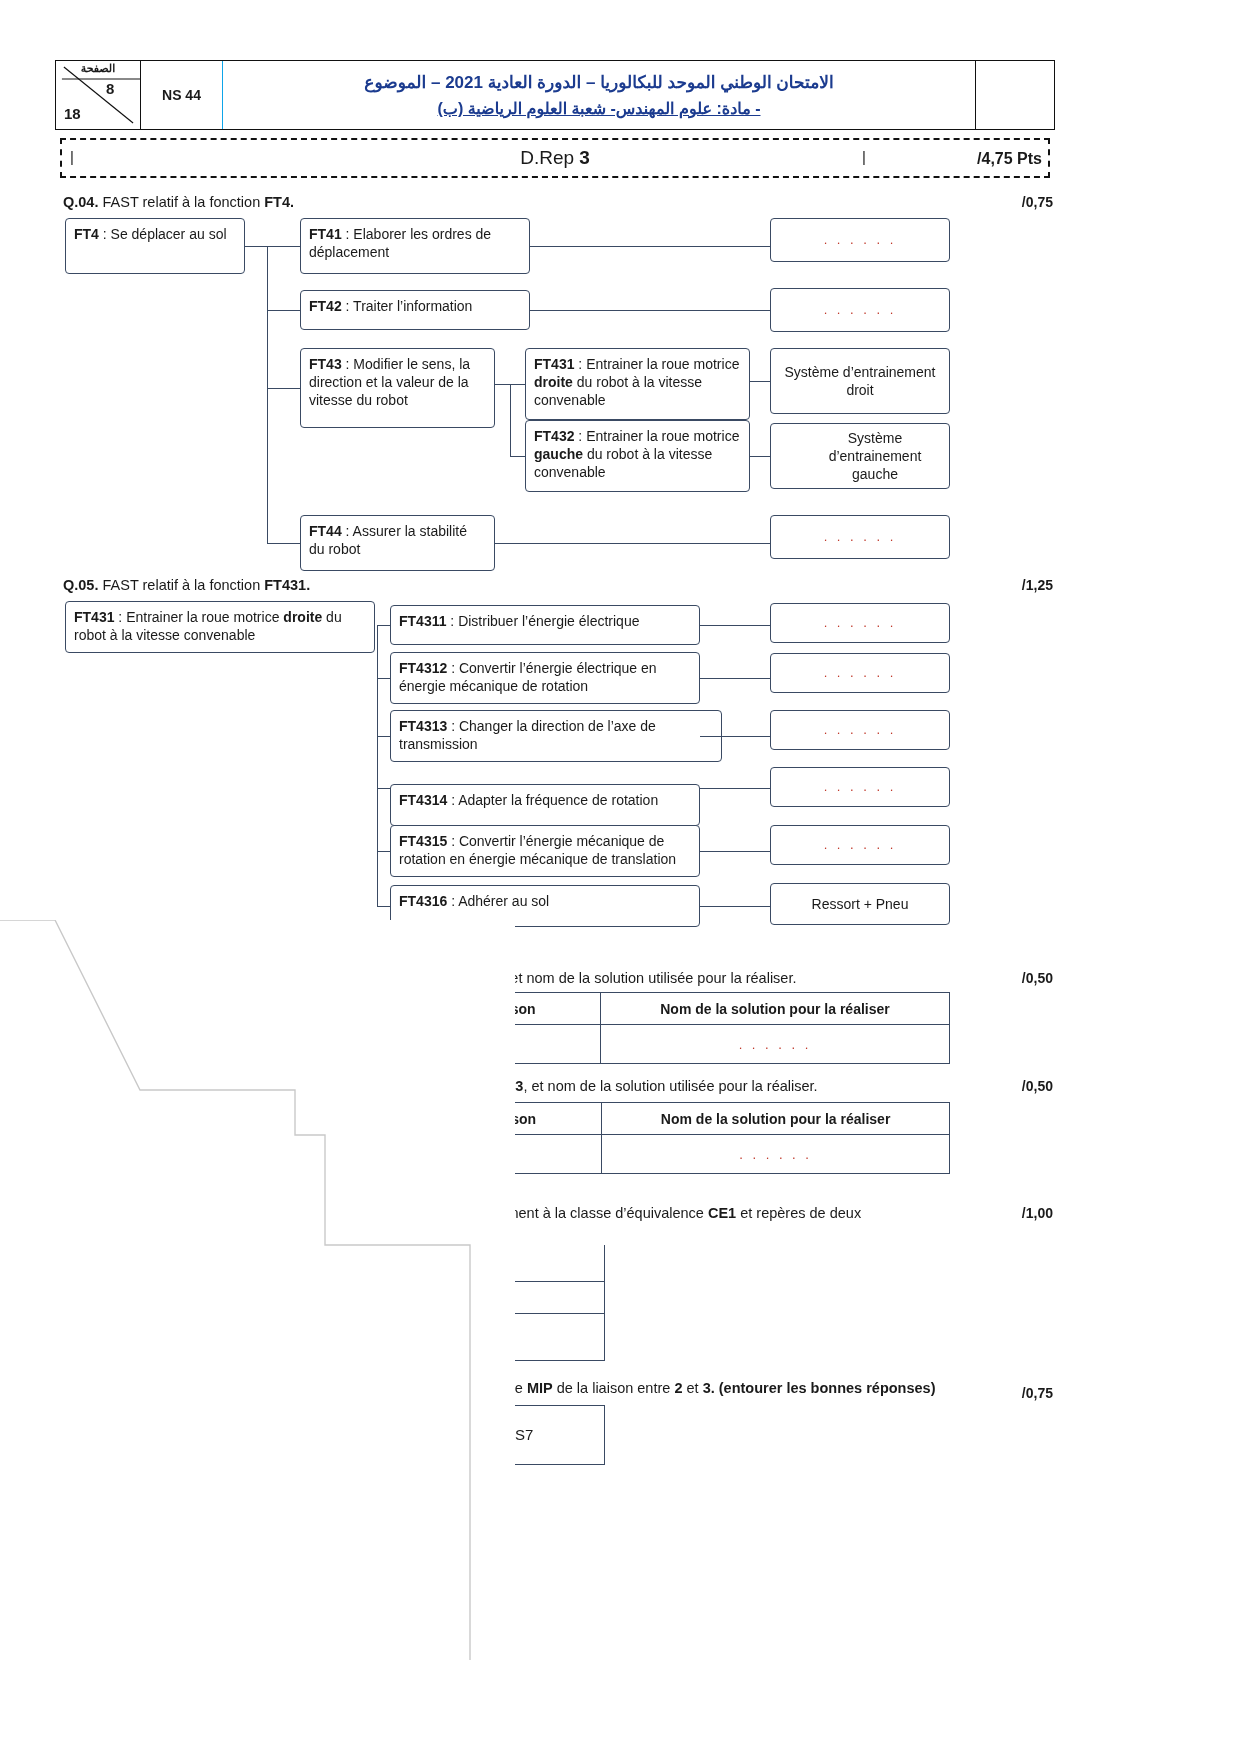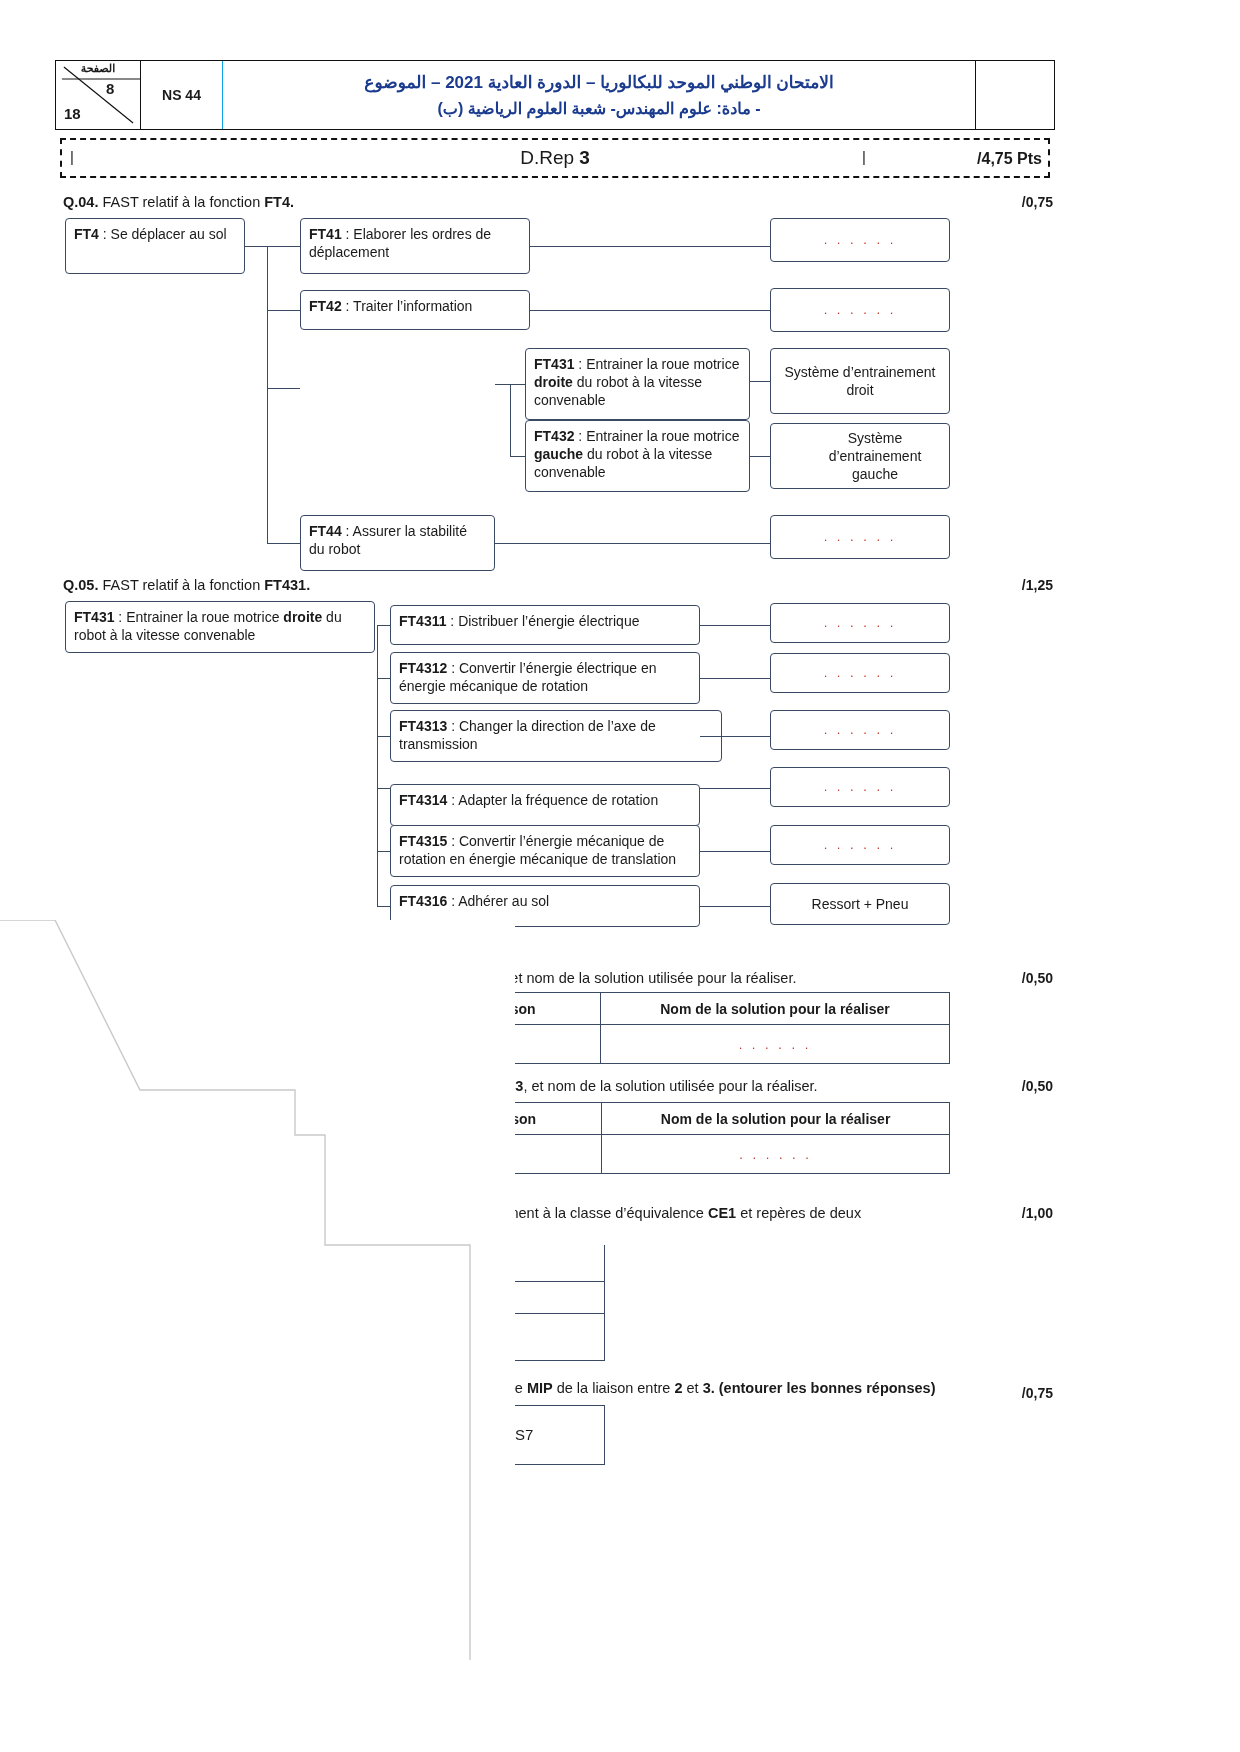--- a/index.html
+++ b/index.html
@@ -44,21 +44,21 @@
     width:82px;border-right:1px solid #0ea5e9;box-sizing:border-box;
     display:flex;align-items:center;justify-content:center;
     font-size:14px;font-weight:bold;
   }
   .hdr-title{
     flex:1;border-right:1px solid #111;box-sizing:border-box;
     display:flex;flex-direction:column;align-items:center;justify-content:center;
     direction:rtl;color:#1b3b8f;
   }
   .hdr-title .l1{font-size:17px;font-weight:bold;letter-spacing:0px;}
-  .hdr-title .l2{font-size:16px;font-weight:bold;margin-top:6px;}
+  .hdr-title .l2{font-size:16px;font-weight:bold;margin-top:6px;text-decoration:underline;}
   .hdr-right{width:78px;box-sizing:border-box;}
 
   
   .drep{
     position:absolute;left:5px;top:78px;width:990px;height:40px;
     border:2px dashed #111;box-sizing:border-box;
   }
   .drep .center{
     position:absolute;left:0;top:0;width:100%;height:100%;
     display:flex;align-items:center;justify-content:center;
@@ -156,20 +156,23 @@
     <span class="dots">. . . . . .</span>
   </div>
 
   <div class="box" style="left:245px;top:230px;width:230px;height:40px;">
     <b>FT42</b><span> : Traiter l’information</span>
   </div>
   <div class="box center" style="left:715px;top:228px;width:180px;height:44px;">
     <span class="dots">. . . . . .</span>
   </div>
 
+  <div class="box" style="left:245px;top:288px;width:195px;height:80px;">
+    <b>FT43</b><span> : Modifier le sens, la direction et la valeur de la vitesse du robot</span>
+  </div>
 
   <div class="box" style="left:470px;top:288px;width:225px;height:72px;">
     <b>FT431</b><span> : Entrainer la roue motrice </span><b>droite</b><span> du robot à la vitesse convenable</span>
   </div>
   <div class="box center" style="left:715px;top:288px;width:180px;height:66px;">
     <span>Système d’entrainement droit</span>
   </div>
 
   <div class="box" style="left:470px;top:360px;width:225px;height:72px;">
     <b>FT432</b><span> : Entrainer la roue motrice </span><b>gauche</b><span> du robot à la vitesse convenable</span>

